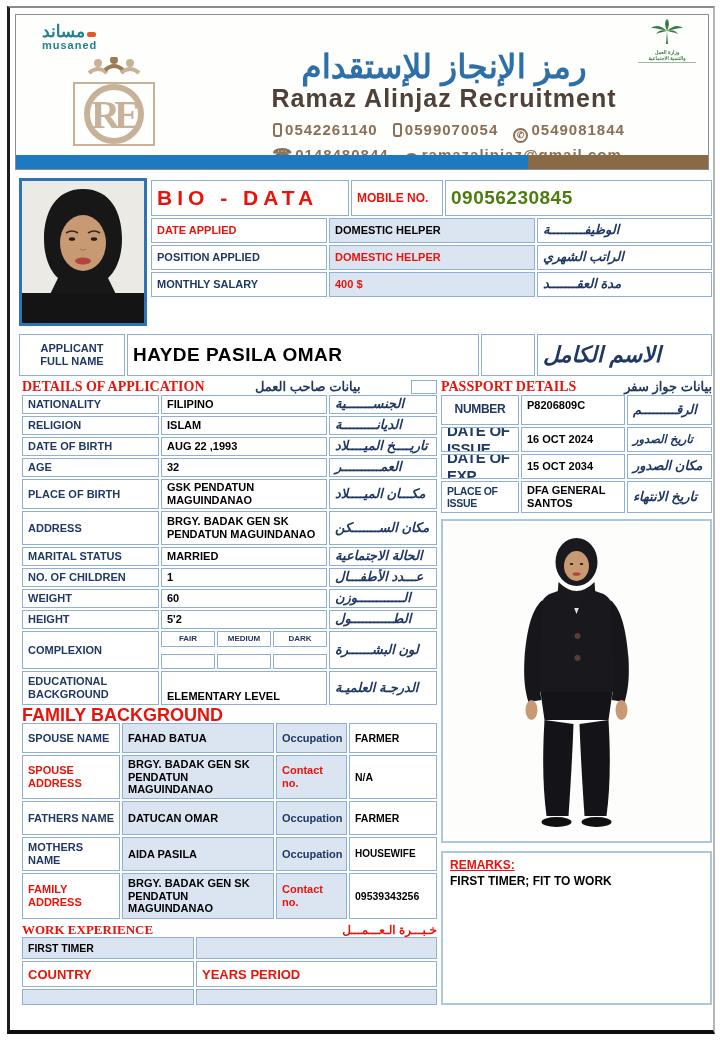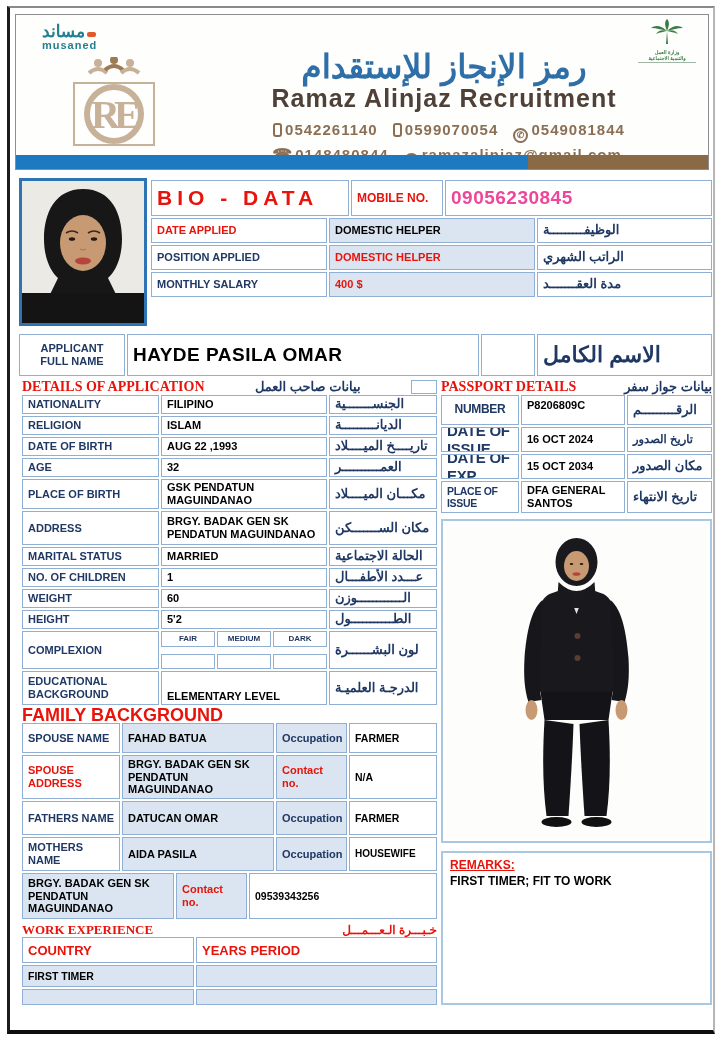--- a/index.html
+++ b/index.html
@@ -38,36 +38,36 @@
   .ic-tel { font-size:16px; margin:0 2px 0 6px; }
 
   
   .t { display:flex; flex-direction:column; gap:2px; }
   .r { display:flex; gap:2px; }
   .c { border:1px solid #8fafd4; background:#fff; display:flex; align-items:center; padding:1px 5px; overflow:hidden; }
   .c.bgblue { background:#dbe5f1; }
   .lbl { color:#1f3864; font-weight:bold; font-size:11px; line-height:1.15; }
   .val { color:#000; font-weight:bold; font-size:11px; line-height:1.15; }
   .red { color:#e8130a !important; }
-  .ar  { justify-content:flex-end; text-align:right; color:#1f3864; font-weight:bold; font-size:13px; direction:rtl; line-height:1.1; }
+  .ar  { justify-content:flex-end; text-align:right; color:#1f3864; font-weight:bold; font-size:13px; direction:rtl; line-height:1.1;font-style:italic; }
   .serif { font-family:"Liberation Serif",serif; }
 
   
   .headshot { position:absolute; left:9px; top:170px; width:128px; height:148px;
               border:3px solid #2e74b5; background:#eceae4; }
   .headshot svg { display:block; width:100%; height:100%; }
 
   .bio { position:absolute; left:141px; top:172px; width:561px; }
   .bio .r1 { height:36px; } .bio .r2 { height:32px; } .bio .r3 { height:25px; }
   .b1 { width:198px; } .b2 { width:92px; } .b3 { flex:1; }
   .b4 { width:78px; }  .b5 { width:118px; }
   .b6 { width:176px; } .b7 { width:206px; } .b8 { flex:1; }
   .biodata-title { font-size:21px; font-weight:bold; letter-spacing:5px; color:#e8130a; }
   .mobile-lbl { font-size:12px; font-weight:bold; color:#e8130a; }
-  .mobile-val { font-size:19px; font-weight:bold; color:#ec4899; letter-spacing:0.5px; }
+  .mobile-val { font-size:19px; font-weight:bold; color:#4d7c0f; letter-spacing:0.5px; }
   .bound-val { font-size:13px; }
 
   
   .namerow { position:absolute; left:9px; top:326px; width:693px; height:42px; }
   .namerow .r { height:42px; }
   .n1 { width:106px; flex-direction:column; justify-content:center; align-items:center; text-align:center; }
   .n2 { width:352px; } .n3 { width:54px; } .n4 { flex:1; }
   .fullname { font-size:19px; font-weight:bold; color:#000; letter-spacing:0.5px; }
   .name-ar { font-size:22px; }
 
@@ -426,52 +426,55 @@
             <span class="val">AIDA PASILA</span>
           </div>
         <div class="c f3 bgblue">
             <span class="lbl">Occupation</span>
           </div>
         <div class="c f4">
             <span class="val" style="font-size:10px">HOUSEWIFE</span>
           </div>
       </div>
       <div class="r" style="height:46px">
+        <div class="c f1">
+            <span class="lbl red">FAMILY ADDRESS</span>
+          </div>
         <div class="c f2 bgblue">
             <span class="val">BRGY. BADAK GEN SK PENDATUN MAGUINDANAO</span>
           </div>
         <div class="c f3 bgblue">
             <span class="lbl red">Contact no.</span>
           </div>
         <div class="c f4">
             <span class="val">09539343256</span>
           </div>
       </div>
     </div>
 
     <div class="worktitle">
       <span class="sec-title serif" style="font-size:13px">WORK EXPERIENCE</span>
       <span class="work-ar">خـبـــرة الـعـــمـــل</span>
     </div>
 
     <div class="t">
+      <div class="r" style="height:22px">
+        <div class="c w1 bgblue">
+            <span class="val" style="font-size:10.5px">FIRST TIMER</span>
+          </div>
+        <div class="c w2 bgblue">
+            <span class="val"></span>
+          </div>
+      </div>
       <div class="r" style="height:26px">
         <div class="c w1">
             <span class="wk-hdr">COUNTRY</span>
           </div>
         <div class="c w2">
             <span class="wk-hdr">YEARS PERIOD</span>
-          </div>
-      </div>
-      <div class="r" style="height:22px">
-        <div class="c w1 bgblue">
-            <span class="val" style="font-size:10.5px">FIRST TIMER</span>
-          </div>
-        <div class="c w2 bgblue">
-            <span class="val"></span>
           </div>
       </div>
       <div class="r" style="height:16px">
         <div class="c w1 bgblue">
             <span class="val"></span>
           </div>
         <div class="c w2 bgblue">
             <span class="val"></span>
           </div>
       </div>

